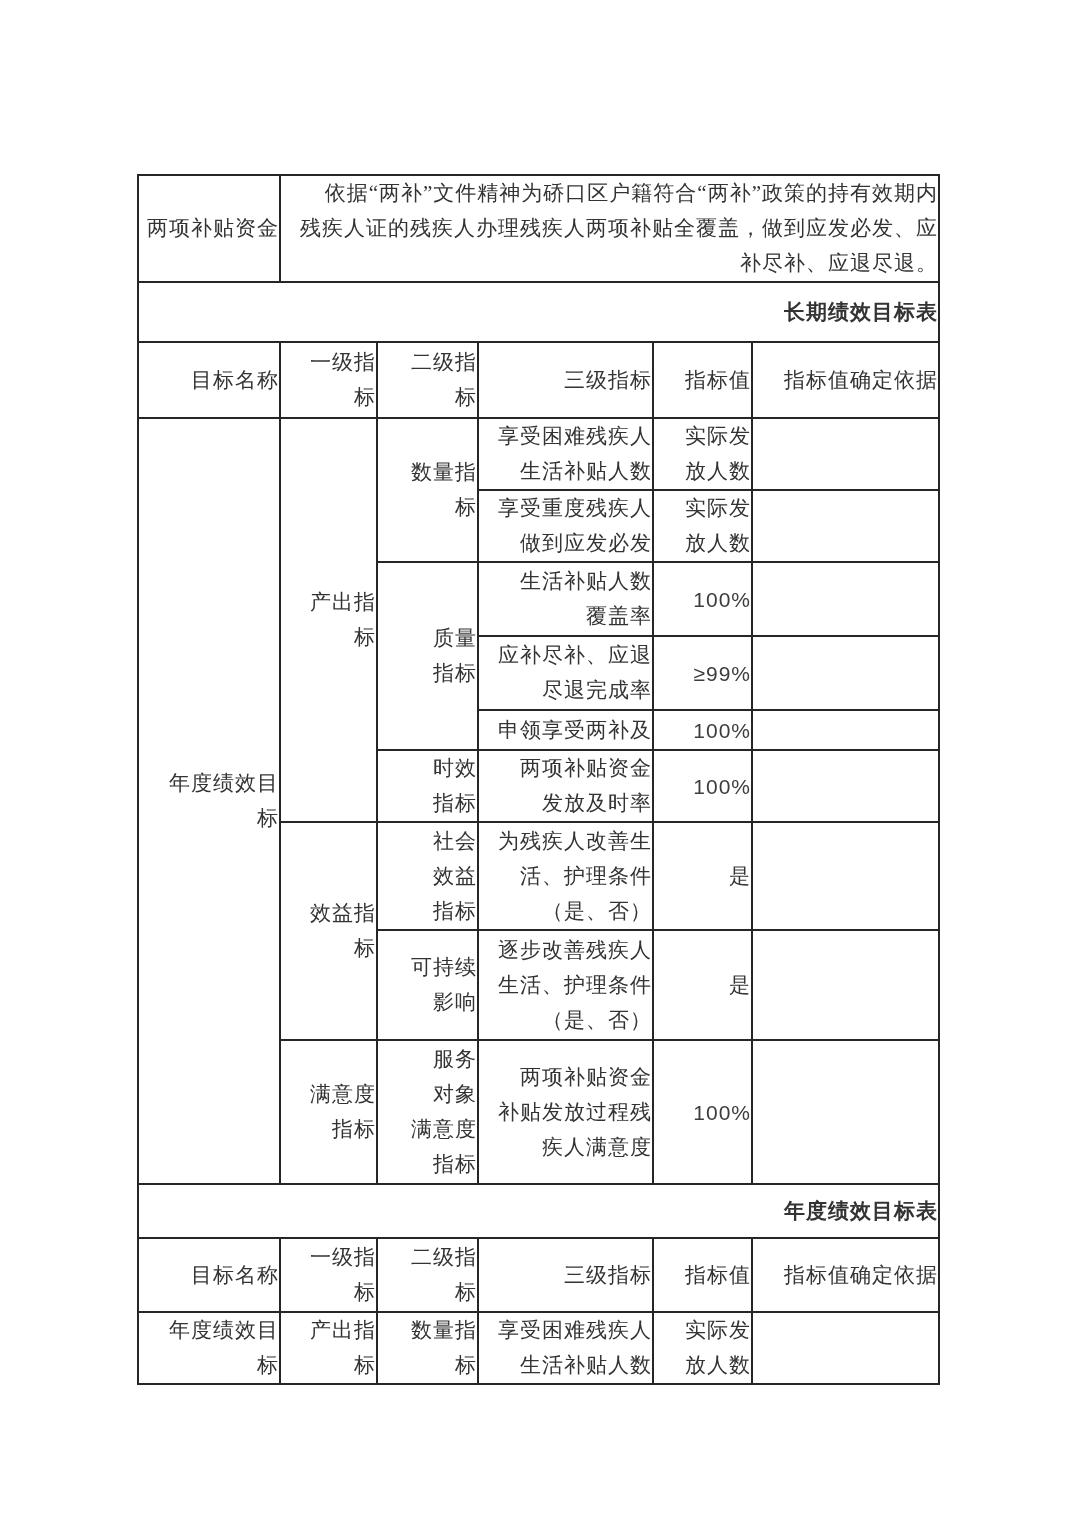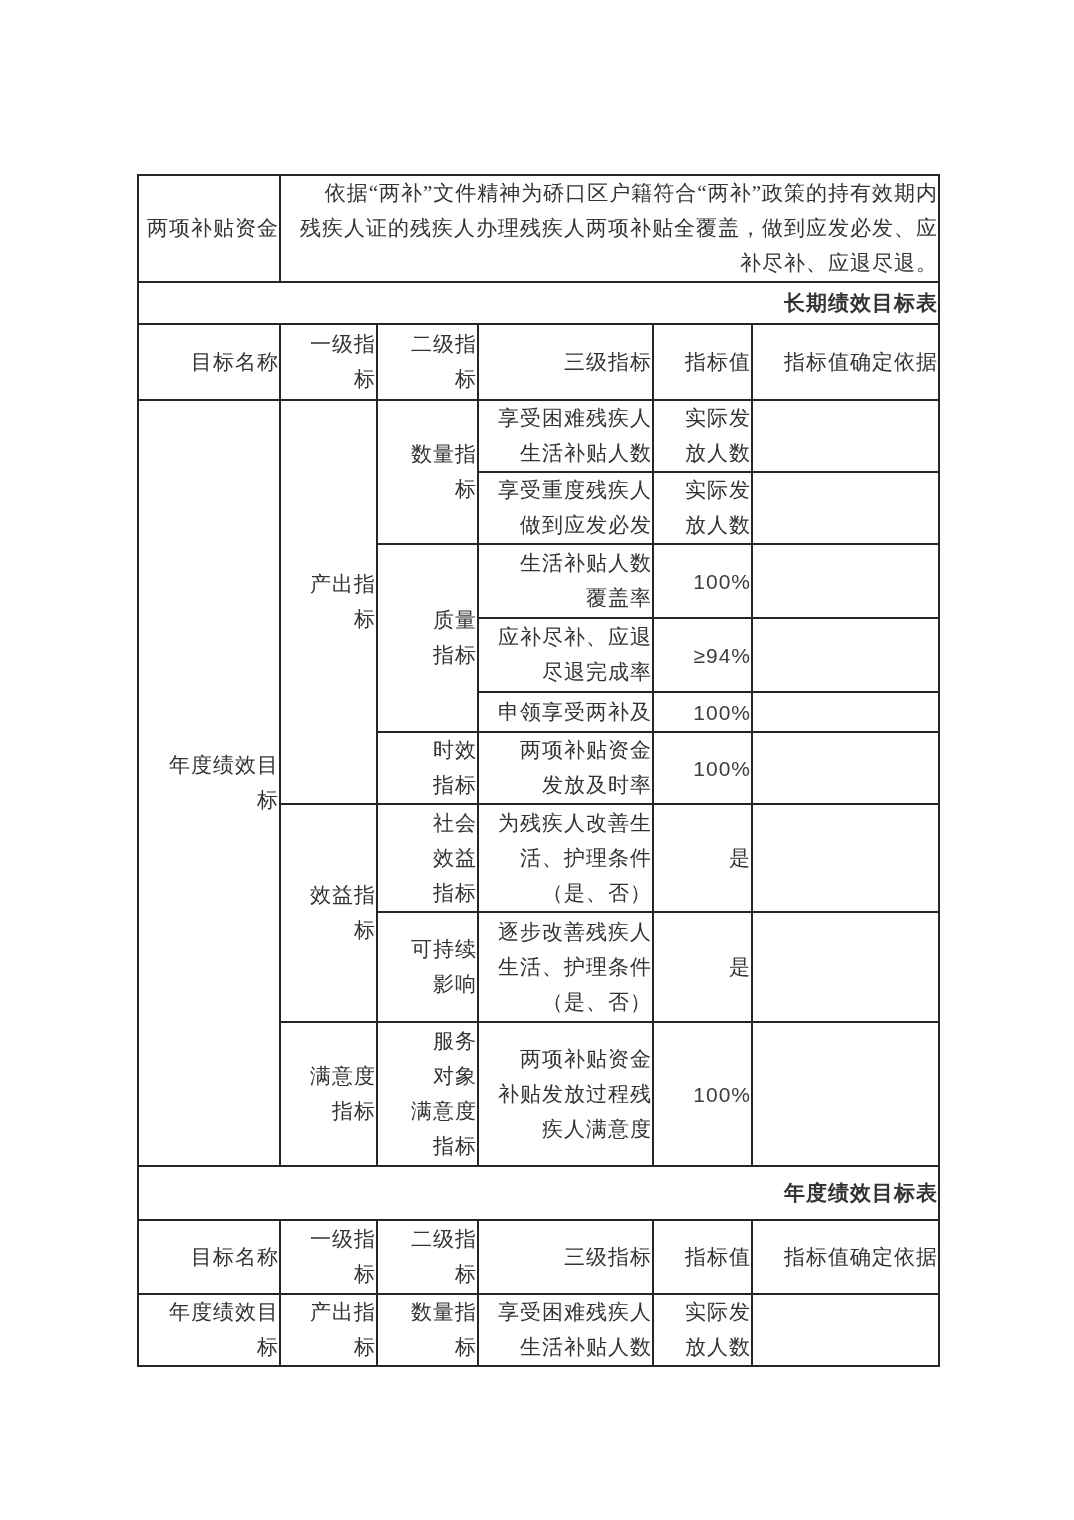--- a/index.html
+++ b/index.html
@@ -68,21 +68,21 @@
       <col style="width:99px">
       <col style="width:187px">
     </colgroup>
 
     <tbody>
         <tr style="height:93px">
       <td>两项补贴资金</td>
       <td colspan="5" class="desc">依据“两补”文件精神为硚口区户籍符合“两补”政策的持有效期内残疾人证的残疾人办理残疾人两项补贴全覆盖，做到应发必发、应补尽补、应退尽退。</td>
     </tr>
 
-    <tr style="height:42px">
+    <tr style="height:60px">
       <td colspan="6" class="section-title">长期绩效目标表</td>
     </tr>
 
     <tr style="height:76px">
       <td>目标名称</td>
       <td>一级指
 标</td>
       <td>二级指
 标</td>
       <td>三级指标</td>
@@ -117,21 +117,21 @@
 指标</td>
       <td>生活补贴人数
 覆盖率</td>
       <td class="val">100%</td>
       <td></td>
     </tr>
 
     <tr style="height:74px">
       <td>应补尽补、应退
 尽退完成率</td>
-      <td class="val">≥94%</td>
+      <td class="val">≥99%</td>
       <td></td>
     </tr>
 
     <tr style="height:40px">
       <td>申领享受两补及</td>
       <td class="val">100%</td>
       <td></td>
     </tr>
 
     <tr style="height:70px">

